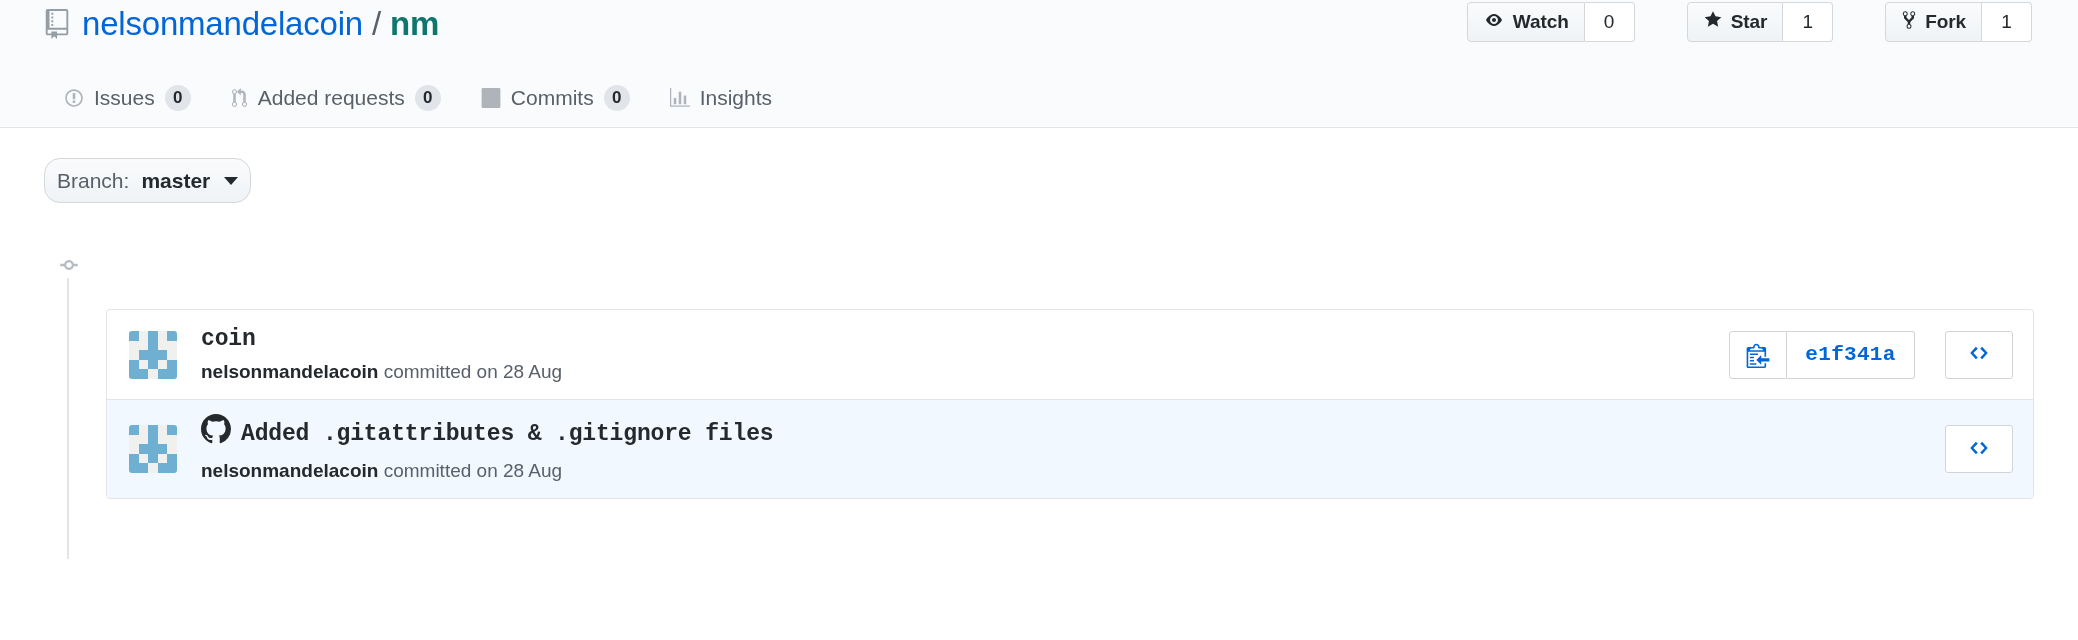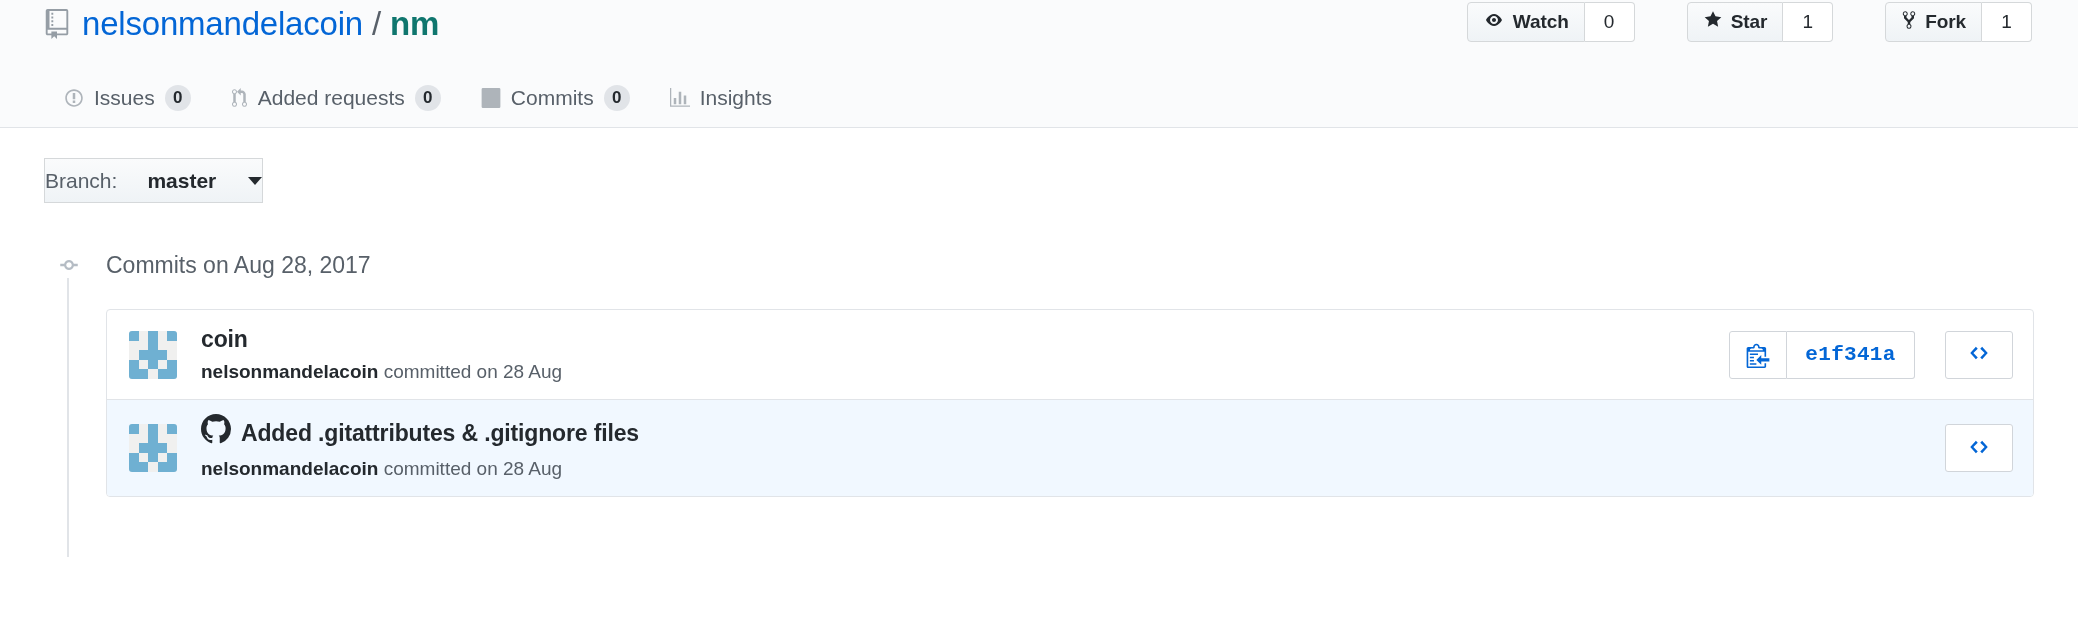--- a/index.html
+++ b/index.html
@@ -104,26 +104,26 @@
     color: #24292e;
     font-size: 17px;
     font-weight: 600;
   }
 
   
   .content { position: relative; padding: 0 44px; }
 
   .branch-row { padding-top: 30px; }
   .branch-btn {
-    display: inline-flex; align-items: center; gap: 28px;
+    display: inline-flex; align-items: center; gap: 10px;
     height: 45px;
-    padding: 0 0;
+    padding: 0 12px;
     background: linear-gradient(#fafbfc, #eff3f6);
     border: 1px solid #d5d8da;
-    border-radius: 0;
+    border-radius: 16px;
     font-size: 21px;
     color: #586069;
   }
   .branch-btn b { color: #24292e; font-weight: 700; margin-left: 2px; }
   .caret {
     width: 0; height: 0;
     border-left: 7px solid transparent;
     border-right: 7px solid transparent;
     border-top: 8px solid #24292e;
     margin-left: 4px;
@@ -173,20 +173,21 @@
   .commit-row.highlight { background: #f1f8ff; }
 
   .avatar { width: 48px; height: 48px; flex: 0 0 48px; margin-right: 24px; border-radius: 3px; overflow: hidden; }
 
   .commit-info { flex: 1 1 auto; min-width: 0; }
   .commit-title {
     display: flex; align-items: center; gap: 10px;
     font-size: 23px; font-weight: 700; color: #24292e;
     line-height: 30px;
     letter-spacing: -0.15px;
+    font-family: Liberation Mono, monospace;
   }
   .commit-meta {
     margin-top: 5px;
     font-size: 19px;
     color: #586069;
     line-height: 26px;
   }
   .commit-meta b { color: #24292e; font-weight: 700; }
 
   .commit-actions { display: flex; align-items: center; gap: 30px; margin-left: 36px; }
@@ -335,21 +336,20 @@
 
     <div class="timeline">
       <div class="timeline-line"></div>
 
       <div class="commit-group-header">
         <span class="node-icon">
           <svg width="26" height="20" viewBox="0 0 14 16" fill="#b5bcc4">
             <path d="M10.86 7c-.45-1.72-2-3-3.86-3-1.86 0-3.41 1.28-3.86 3H0v2h3.14c.45 1.72 2 3 3.86 3 1.86 0 3.41-1.28 3.86-3H14V7h-3.14zM7 10.2c-1.22 0-2.2-.98-2.2-2.2 0-1.22.98-2.2 2.2-2.2 1.22 0 2.2.98 2.2 2.2 0 1.22-.98 2.2-2.2 2.2z"></path>
           </svg>
         </span>
-        <span class="commit-group-title">Commits on Aug 28, 2017</span>
       </div>
 
       <div class="commit-list">
 
         <div class="commit-row">
           <div class="avatar">
             <svg width="48" height="48" viewBox="0 0 5 5" shape-rendering="crispEdges">
               <rect width="5" height="5" fill="#f0f0ef"></rect>
               <rect x="0" y="0" width="1" height="1" fill="#6fb0d2"></rect>
               <rect x="2" y="0" width="1" height="1" fill="#6fb0d2"></rect>

